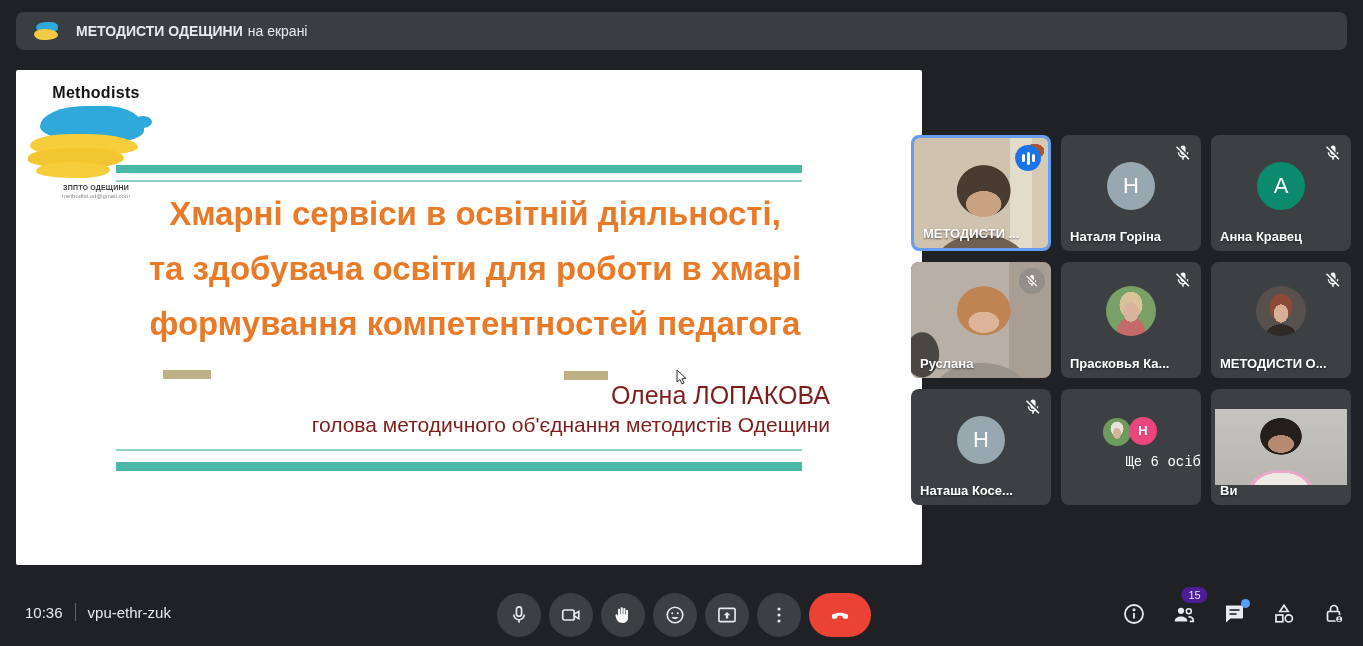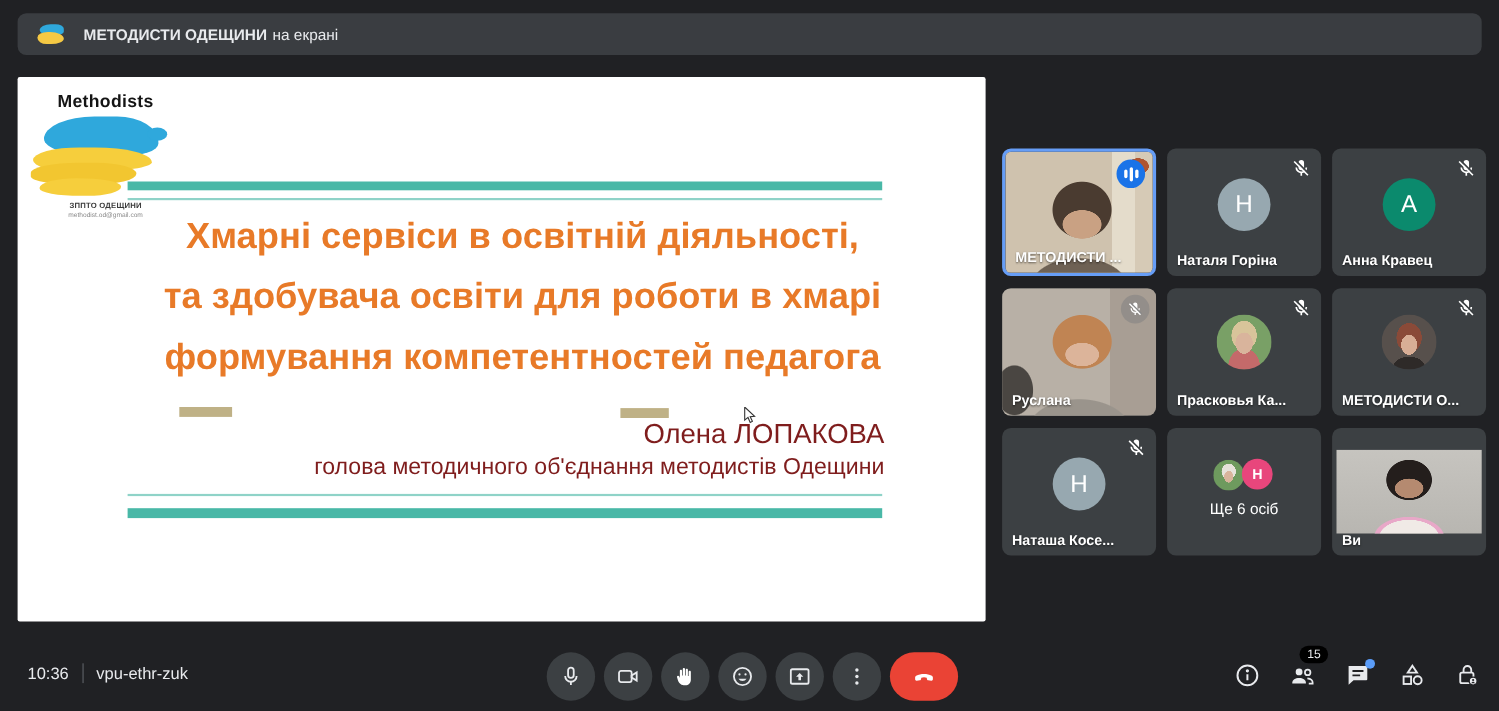--- a/index.html
+++ b/index.html
@@ -14,21 +14,21 @@
     background:#3A3D41;border-radius:8px;display:flex;align-items:center;
     color:#E8EAED;font-size:14px;padding-left:18px;box-sizing:border-box;
   }
   .mini-logo{width:26px;height:20px;position:relative;margin-right:16px;flex:0 0 auto;}
   .mini-logo .blue{position:absolute;left:2px;top:1px;width:22px;height:10px;background:#2FA8DC;border-radius:60% 45% 40% 55%/70% 55% 45% 60%;}
   .mini-logo .yellow{position:absolute;left:0;top:8px;width:24px;height:11px;background:#F5C944;border-radius:45% 60% 55% 40%/55% 65% 50% 60%;}
   .topbar b{font-weight:bold;margin-right:5px;}
   
   .slide{
     position:absolute;left:16px;top:70px;width:880px;height:495px;
-    background:#FFFFFF;border-radius:2px;
+    background:#FFFFFF;border-radius:2px;padding-left:26px;
   }
   .slide-logo{position:absolute;left:12px;top:14px;width:136px;text-align:center;}
   .logo-word{font-weight:bold;font-size:16px;color:#141414;letter-spacing:.3px;}
   .paint{position:relative;height:78px;margin-top:2px;}
   .paint .p-blue{position:absolute;left:12px;top:2px;width:104px;height:36px;background:#2FA8DC;border-radius:55% 45% 40% 60%/70% 80% 40% 55%;}
   .paint .p-blue:after{content:"";position:absolute;right:-8px;top:10px;width:18px;height:12px;background:#2FA8DC;border-radius:50%;}
   .paint .p-y1{position:absolute;left:2px;top:30px;width:108px;height:22px;background:#F6CE3C;border-radius:45% 55% 60% 40%/60% 70% 45% 55%;}
   .paint .p-y2{position:absolute;left:0px;top:44px;width:96px;height:20px;background:#F2C630;border-radius:55% 45% 50% 60%/55% 60% 60% 45%;}
   .paint .p-y3{position:absolute;left:8px;top:58px;width:74px;height:16px;background:#F6CE3C;border-radius:50% 60% 45% 55%/60% 50% 55% 45%;}
   .logo-sub{font-size:7px;font-weight:bold;color:#3A3A3A;margin-top:2px;letter-spacing:.2px;}
@@ -111,35 +111,35 @@
     radial-gradient(ellipse 54px 32px at 50% 105%, #F0EAE6 0 50%, #E8A8C8 51% 58%, transparent 60%),
     linear-gradient(#C6C4BF,#B8B6B1);}
   
   .more-avs{position:absolute;left:50%;top:37%;transform:translate(-50%,-50%);width:56px;height:30px;}
   .mini-av{position:absolute;width:28px;height:28px;border-radius:50%;}
   .mini-av.photo-sm{left:0;top:1px;background:
     radial-gradient(ellipse 7px 9px at 50% 55%, #D8B49C 0 58%, transparent 60%),
     radial-gradient(ellipse 11px 12px at 50% 38%, #E6E2DA 0 58%, transparent 60%),
     #6E9A5E;}
   .mini-av.pink{left:26px;top:0;background:#E8467C;color:#fff;font-size:13px;font-weight:bold;display:flex;align-items:center;justify-content:center;}
-  .more-label{position:absolute;left:0;right:0;top:56%;text-align:center;color:#fff;font-size:14px;}
+  .more-label{position:absolute;left:0;right:0;top:56%;text-align:right;color:#fff;font-size:14px;font-family:Liberation Mono, monospace;}
   
   .bottombar{position:absolute;left:0;right:0;bottom:0;height:62px;}
   .meet-info{position:absolute;left:25px;top:19px;color:#E8EAED;font-size:15px;display:flex;align-items:center;gap:12px;}
   .meet-info .sep{width:1px;height:18px;background:#5F6368;}
   .controls{position:absolute;left:497px;top:9px;display:flex;gap:8px;align-items:center;}
   .ctl{width:44px;height:44px;border-radius:50%;background:#3C4043;display:flex;align-items:center;justify-content:center;}
   .ctl svg{width:22px;height:22px;}
   .ctl.end{width:62px;border-radius:22px;background:#EA4335;}
   .panel-icons{position:absolute;right:16px;top:17px;display:flex;gap:24px;align-items:center;}
   .p-icn{position:relative;width:26px;height:26px;display:flex;align-items:center;justify-content:center;}
   .p-icn svg{width:24px;height:24px;}
   .badge{
     position:absolute;top:-14px;left:50%;transform:translateX(-10%);
-    background:#000000;color:#E8EAED;font-size:11px;line-height:16px;
+    background:#4c1d95;color:#E8EAED;font-size:11px;line-height:16px;
     padding:0 7px;border-radius:9px;
   }
   .blue-dot{position:absolute;top:-2px;right:-3px;width:9px;height:9px;border-radius:50%;background:#5A9CF8;}
 </style>
 </head>
 <body>
 
 <div class="topbar">
   <span class="mini-logo">
       <span class="blue"></span>

